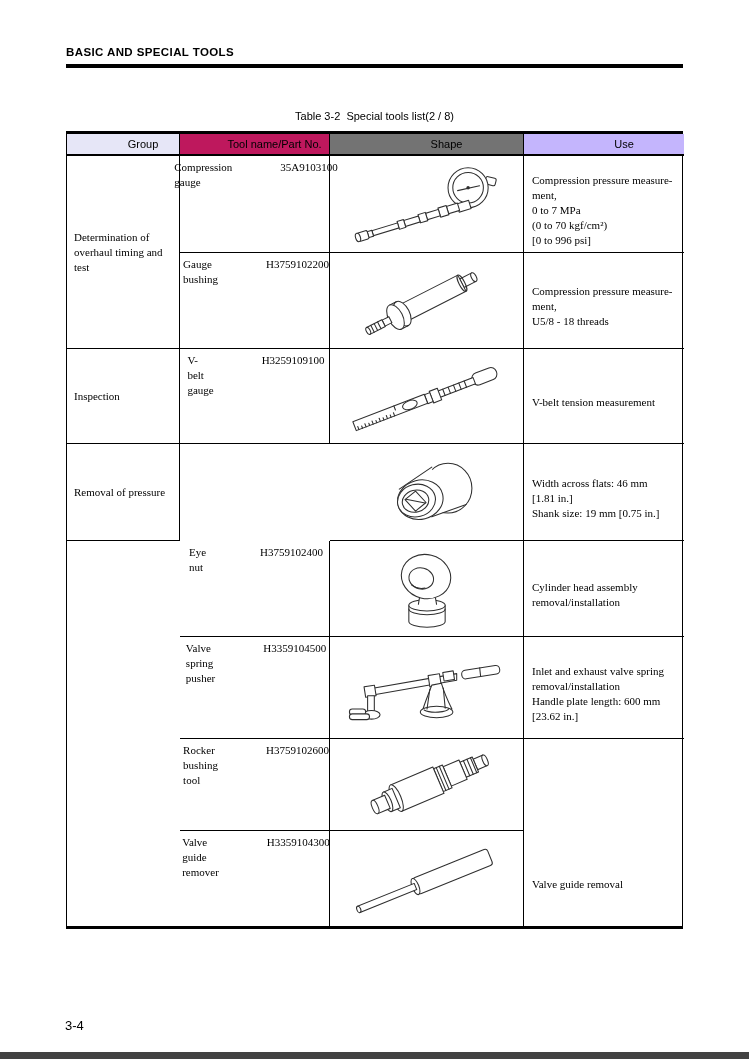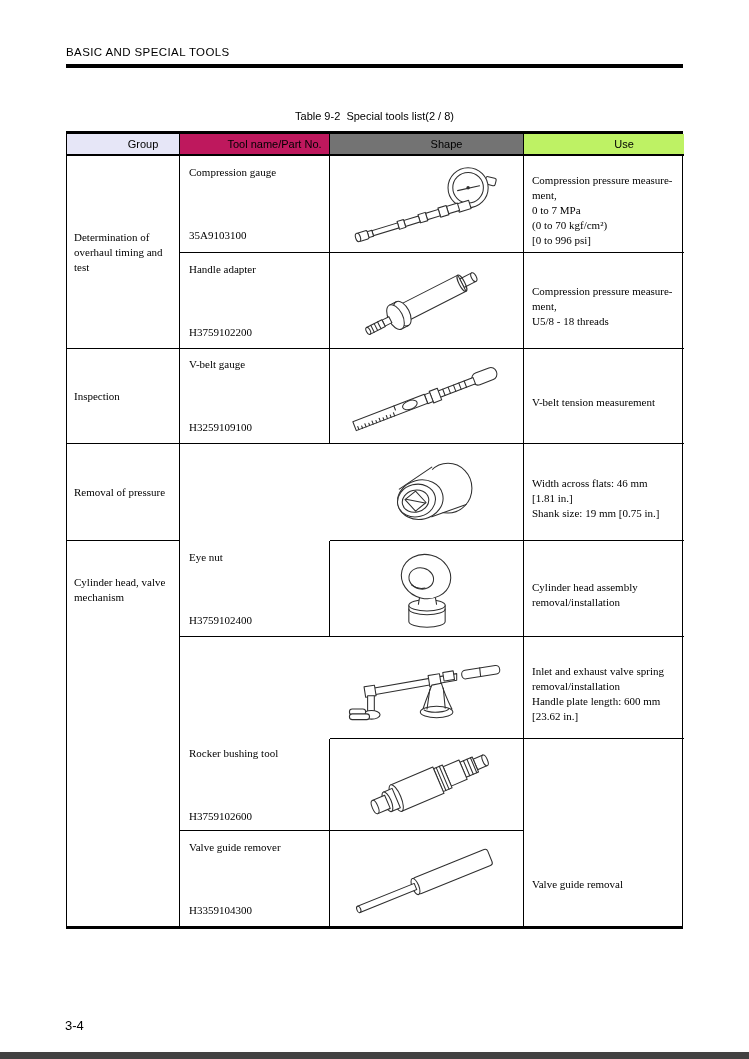--- a/index.html
+++ b/index.html
@@ -2,21 +2,21 @@
 <html><head>
 <meta charset="utf-8">
 <style>
   html,body { margin:0; padding:0; background:#fff; }
   body {
     width:749px; height:1059px; position:relative; overflow:hidden;
     font-family:"Liberation Sans", sans-serif; color:#000;
   }
   .page-header-title {
     position:absolute; left:66px; top:46px;
-    font-size:11.5px; letter-spacing:0.4px; font-weight:400;
+    font-size:11.5px; letter-spacing:0.4px; font-weight:700;
   }
   .header-rule {
     position:absolute; left:66px; top:64px; width:617px; height:4px; background:#000;
   }
   .table-caption {
     position:absolute; left:66px; top:110px; width:617px;
     text-align:center; font-size:11px; white-space:pre;
   }
   .tools-table {
     position:absolute; left:66px; top:131px; width:617px;
@@ -34,53 +34,51 @@
     font-size:11px; line-height:15px;
   }
   .cell.c4 { border-right:none; }
   .cell.last { border-bottom:none; }
   .th {
     font-family:"Liberation Sans", sans-serif; font-size:11px;
     justify-content:center; border-bottom-width:2px;padding-left:40px;
   }
   .group-cell { padding:4px 6px 4px 7px; white-space:pre-line; }
   .group-cell.top-anchored { align-items:flex-start; padding-top:34px; }
-  .tool-cell { padding:4px 6px 4px 9px; flex-direction:column; align-items:flex-start; justify-content:center;gap:48px; }
+  .tool-cell { padding:4px 6px 4px 9px; align-items:flex-start; justify-content:center;gap:48px; }
   .use-cell  { padding:4px 3px 4px 8px; white-space:pre-line;margin-top:12px; }
   .shape-cell { justify-content:center; }
   .shape-svg { stroke:#2f2f2f; stroke-width:1.1; fill:none; stroke-linejoin:round; stroke-linecap:round; }
   .page-number {
     position:absolute; left:65px; top:1018px; font-size:13px;
   }
   .bottom-edge-bar {
     position:absolute; left:0; bottom:0; width:749px; height:7px; background:#424242;
   }
 </style>
 </head>
 <body>
 
 <div class="page-header-title">BASIC AND SPECIAL TOOLS</div>
 <div class="header-rule"></div>
 
-<div class="table-caption">Table 9-2  Special tools list(2 / 8)</div>
+<div class="table-caption">Table 3-2  Special tools list(2 / 8)</div>
 
 <div class="tools-table">
 
   <div class="cell th" style="grid-area: 1 / 1; background-color: rgb(230, 230, 247);">Group</div>
   <div class="cell th" style="grid-area: 1 / 2; background-color: #be185d;">Tool name/Part No.</div>
   <div class="cell th" style="grid-area: 1 / 3; background-color: #737373;">Shape</div>
-  <div class="cell th c4" style="grid-area: 1 / 4; background-color: #bef264;">Use</div>
+  <div class="cell th c4" style="grid-area: 1 / 4; background-color: #c4b5fd;">Use</div>
 
   <div class="cell group-cell" style="grid-area:2/1/4/2">Determination of
 overhaul timing and
 test</div>
   <div class="cell group-cell" style="grid-area:4/1/5/2">Inspection</div>
   <div class="cell group-cell" style="grid-area:5/1/6/2">Removal of pressure</div>
-  <div class="cell group-cell top-anchored last" style="grid-area:6/1/10/2">Cylinder head, valve
-mechanism</div>
 
   <div class="cell tool-cell" style="grid-area:2/2">
     <div>Compression gauge</div>
     <div>35A9103100</div>
   </div>
   <div class="cell shape-cell" style="grid-area:2/3">
     <svg class="shape-svg" width="182" height="86" viewBox="0 0 190 90">
       <rect x="156" y="17" width="11" height="8" rx="2" transform="rotate(14 161 21)" fill="#fff"></rect>
       <circle cx="138" cy="28" r="21" fill="#fff"></circle>
       <circle cx="138" cy="28" r="16" fill="#fff"></circle>
@@ -101,21 +99,21 @@
       </g>
     </svg>
   </div>
   <div class="cell use-cell c4" style="grid-area:2/4">Compression pressure measure-
 ment,
 0 to 7 MPa
 (0 to 70 kgf/cm²)
 [0 to 996 psi]</div>
 
   <div class="cell tool-cell" style="grid-area:3/2">
-    <div>Handle adapter</div>
+    <div>Gauge bushing</div>
     <div>H3759102200</div>
   </div>
   <div class="cell shape-cell" style="grid-area:3/3">
     <svg class="shape-svg" width="182" height="86" viewBox="0 0 190 90">
       <g transform="rotate(-27 95 45)">
         <rect x="136" y="40" width="14" height="10" fill="#fff"></rect>
         <ellipse cx="150" cy="45" rx="2.5" ry="5" fill="#fff"></ellipse>
         <rect x="68" y="35.5" width="68" height="19" fill="#fff"></rect>
         <ellipse cx="136" cy="45" rx="3" ry="9.5"></ellipse>
         <ellipse cx="66" cy="45" rx="7.5" ry="14" fill="#fff"></ellipse>
@@ -198,20 +196,24 @@
       <path d="M76,66 a19,6 0 0 0 38,0"></path>
       <path d="M86,61 L88,49 L103,49 L105,61" fill="#fff"></path>
       <ellipse cx="94" cy="32" rx="26" ry="23" transform="rotate(14 94 32)" fill="#fff"></ellipse>
       <ellipse cx="89" cy="34" rx="13" ry="11" transform="rotate(14 89 34)" fill="#fff"></ellipse>
       <path d="M79,41 a13,9 20 0 0 14,3"></path>
     </svg>
   </div>
   <div class="cell use-cell c4" style="grid-area:6/4">Cylinder head assembly
 removal/installation</div>
 
+  <div class="cell tool-cell" style="grid-area:7/2">
+    <div>Valve spring pusher</div>
+    <div>H3359104500</div>
+  </div>
   <div class="cell shape-cell" style="grid-area:7/3">
     <svg class="shape-svg" width="182" height="96" viewBox="0 0 190 100">
       <rect x="131" y="29" width="40" height="9" rx="4" transform="rotate(-9 151 33)" fill="#fff"></rect>
       <line x1="150" y1="29" x2="151" y2="38"></line>
       <polygon points="34,51 126,35 126,42 34,58" fill="#fff"></polygon>
       <rect x="112" y="33" width="11" height="9" transform="rotate(-9 117 37)" fill="#fff"></rect>
       <rect x="97" y="36" width="12" height="12" transform="rotate(-9 103 42)" fill="#fff"></rect>
       <path d="M100,47 C96,58 92,67 90,75 L121,72 C116,62 112,52 110,45 Z" fill="#fff"></path>
       <ellipse cx="105" cy="75" rx="17" ry="6" fill="#fff"></ellipse>
       <path d="M92,73 a14,4.5 0 0 0 26,-1.5"></path>

